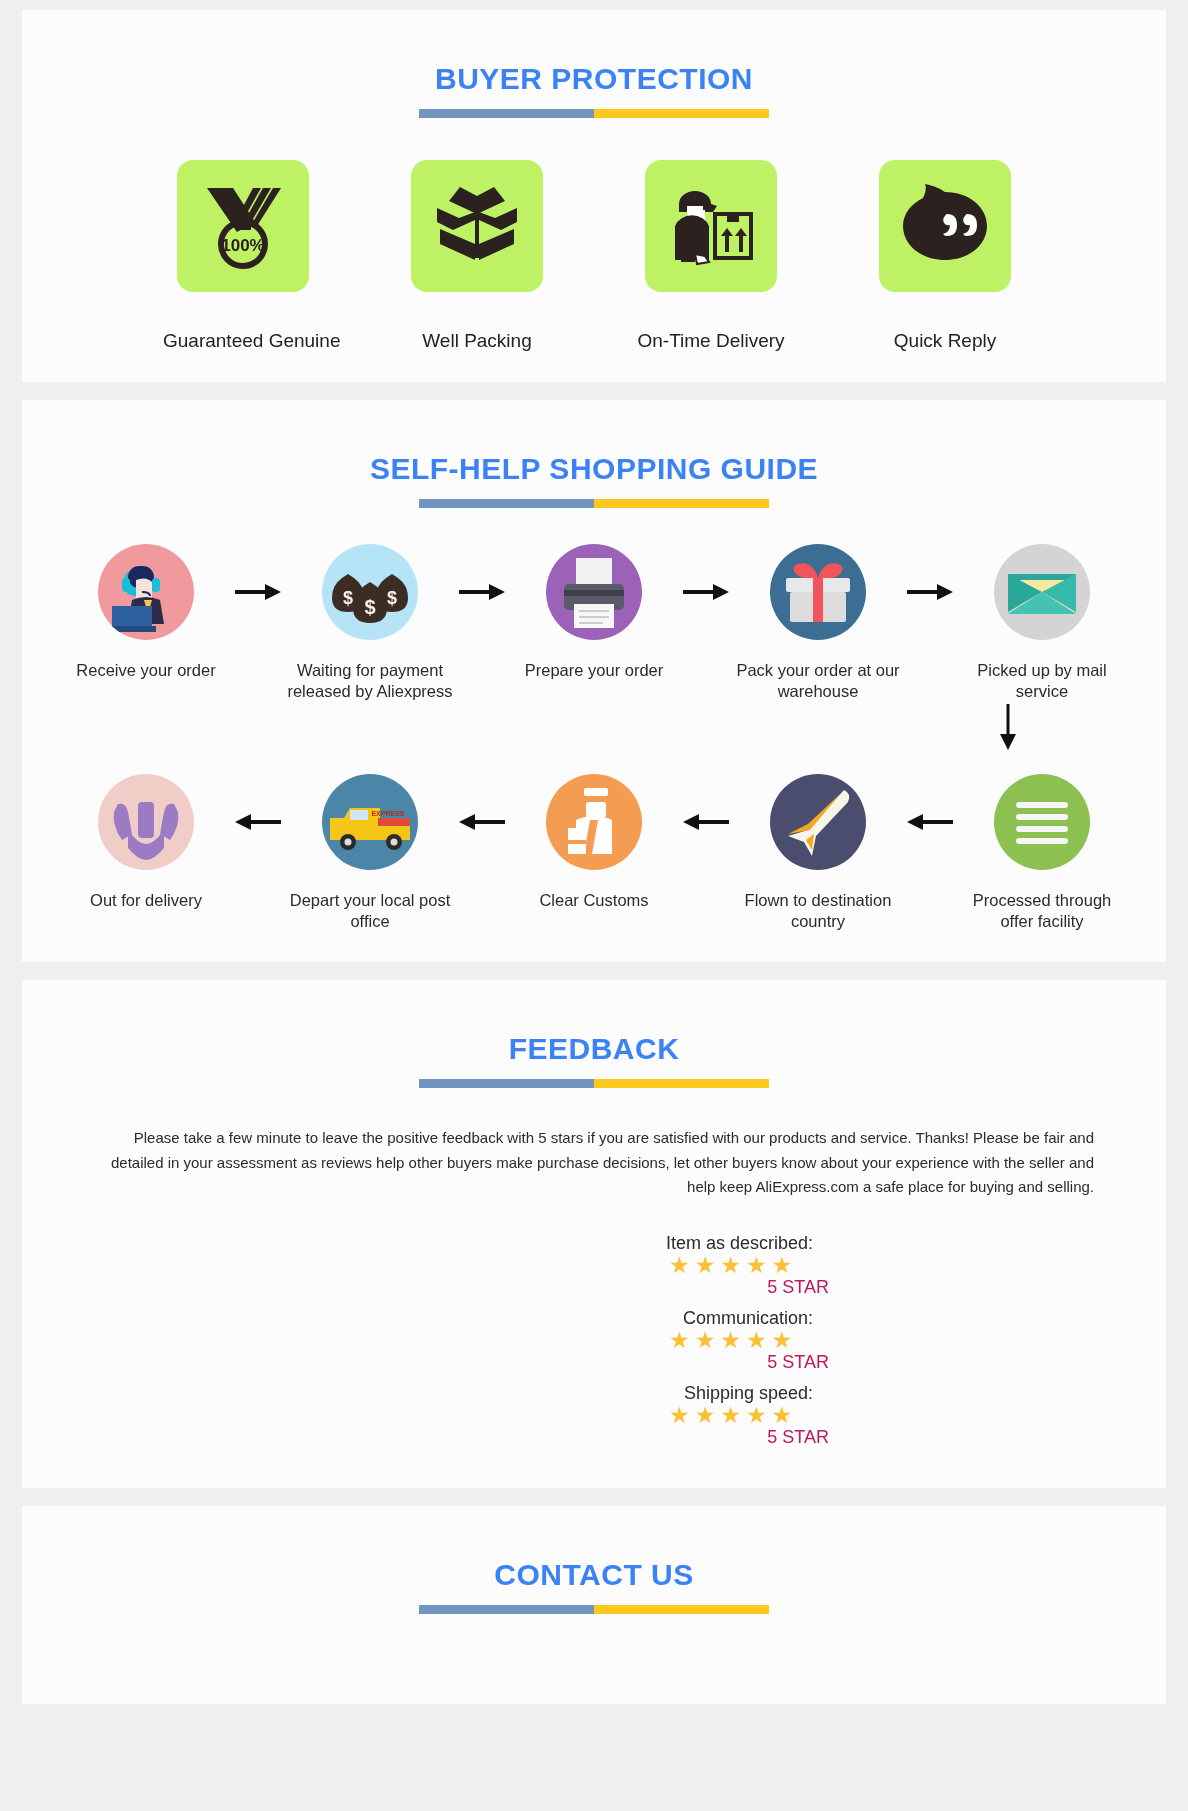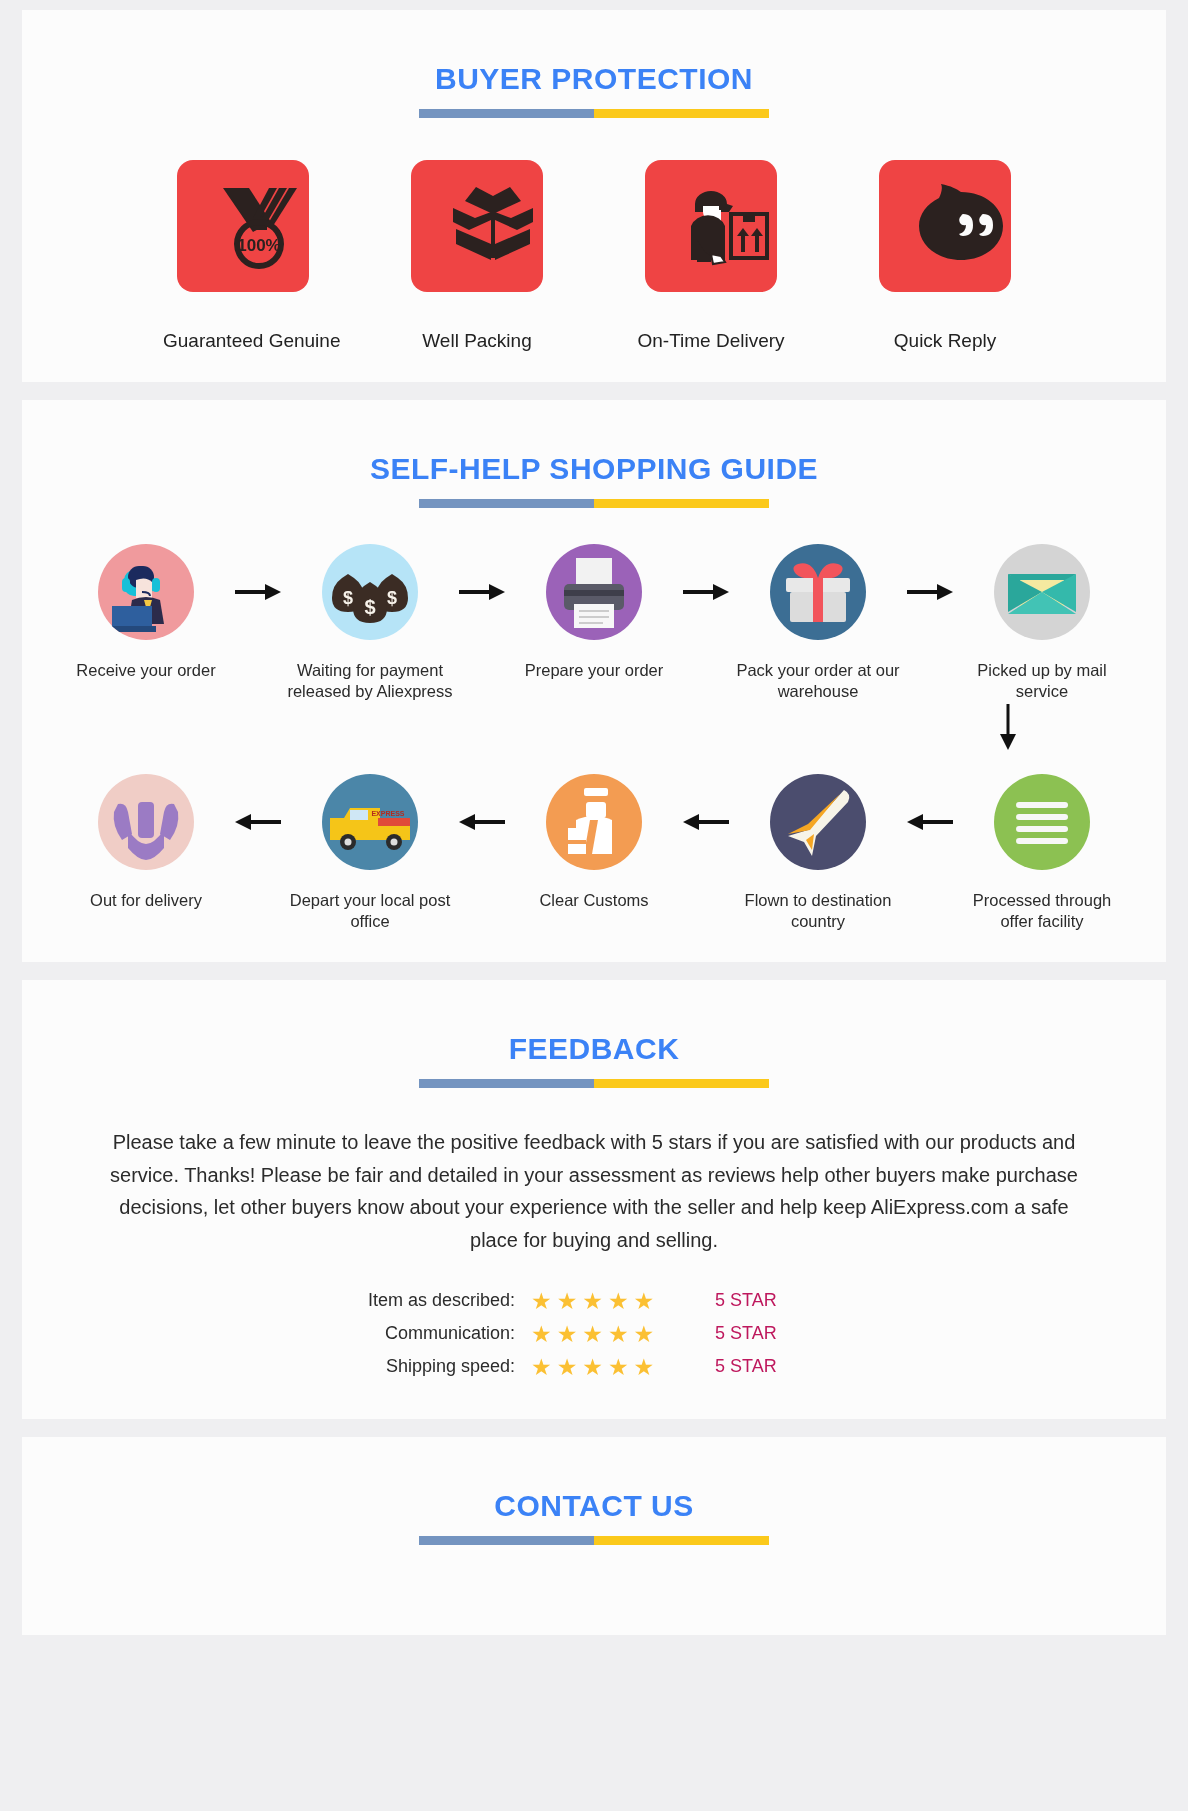--- a/index.html
+++ b/index.html
@@ -42,23 +42,23 @@
   .bp-row {
     display: flex;
     justify-content: center;
     gap: 74px;
     margin-top: 42px;
   }
   .bp-item { width: 160px; text-align: center; }
   .bp-tile {
     width: 132px; height: 132px;
     margin: 0 auto;
-    background: #ef4444;
+    background: #bef264;
     border-radius: 16px;
-    display: flex; align-items: center; justify-content: flex-end;
+    display: flex; align-items: center; justify-content: center;
   }
   .bp-label {
     margin-top: 38px;
     font-size: 19px;
     color: #222;
     white-space: nowrap;
   }
 
   
   .flow { margin-top: 36px; padding: 0 40px; }
@@ -92,33 +92,34 @@
   .down-arrow {
     display: flex; justify-content: flex-end;
     padding-right: 108px;
     margin-top: 2px;
   }
 
   
   .fb-para {
     margin: 38px auto 0 auto;
     width: 1000px;
-    text-align: center;
-    font-size: 20px;
+    text-align: right;
+    font-size: 15px;
     line-height: 1.62;
     color: #2b2b2b;
   }
   .ratings {
     margin: 34px auto 0 auto;
     width: 470px;
   }
   .rate-row {
     display: flex;
-    align-items: flex-start;
+    align-items: flex-end;
     margin-bottom: 10px;
+    flex-direction: column;
   }
   .rate-label {
     width: 172px;
     text-align: right;
     font-size: 18px;
     color: #2b2b2b;
     padding-right: 16px;
   }
   .stars { display: flex; gap: 5px; width: 160px; }
   .star { font-size: 23px; color: #fbc033; line-height: 1; }

